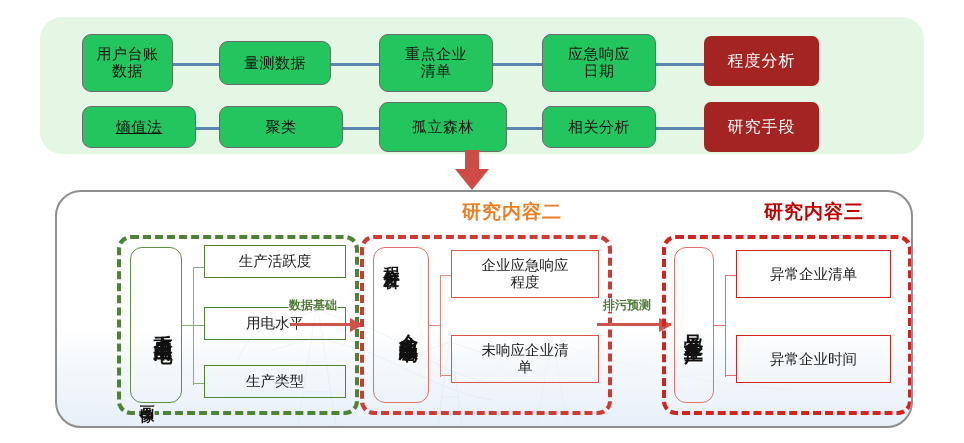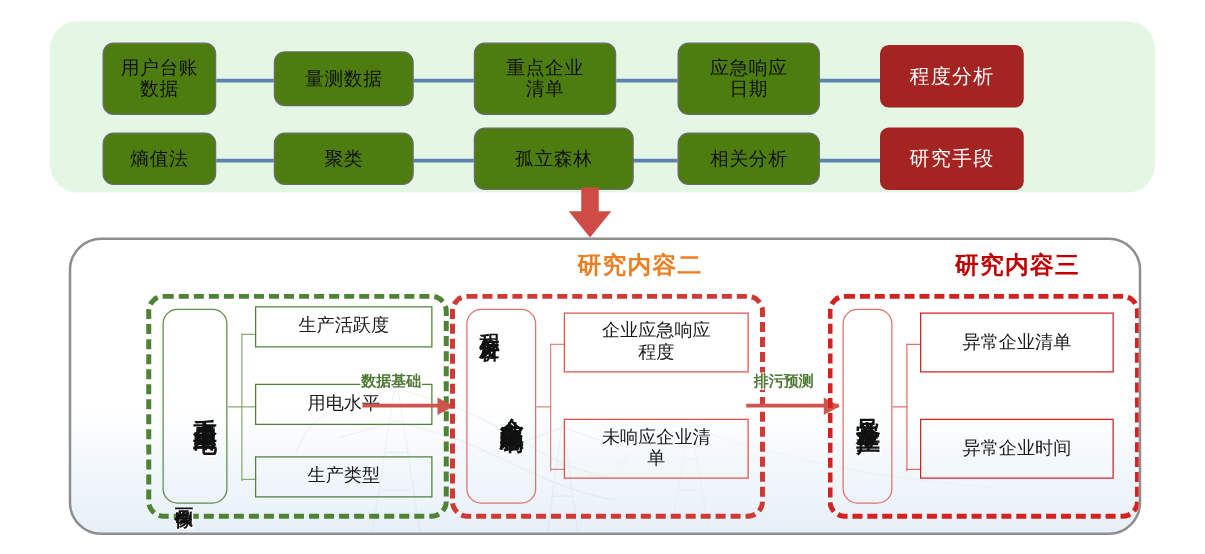--- a/index.html
+++ b/index.html
@@ -13,21 +13,21 @@
   #root{position:absolute;left:0;top:0;width:964px;height:443px;}
 
   
   .top-panel{
     position:absolute;left:40px;top:17px;width:884px;height:137px;
     background:#e4f7e4;border-radius:22px;
   }
 
   .node{
     position:absolute;
-    background:#4d7c0f;
+    background:#22c55e;
     border:1.4px solid #6b6b6b;
     border-radius:9px;
     display:flex;align-items:center;justify-content:center;
     text-align:center;
     color:#111;
     font-size:15px;
     line-height:1.12;
     letter-spacing:0.5px;
     box-sizing:border-box;
   }
@@ -162,24 +162,24 @@
     </div>
     <div class="node-red" style="left:664px;top:19px;width:115px;height:50px;">
       <span>程度分析</span>
     </div>
 
     <div class="conn" style="left:133px;top:110px;width:46px;"></div>
     <div class="conn" style="left:291px;top:110px;width:48px;"></div>
     <div class="conn" style="left:453px;top:110px;width:49px;"></div>
     <div class="conn" style="left:616px;top:110px;width:48px;"></div>
 
-    <div class="node" style="left:42px;top:89px;width:91px;height:42px;">
+    <div class="node" style="left:42px;top:89px;width:114px;height:42px;text-decoration:underline;">
       <span style="white-space:pre-line;">熵值法</span>
     </div>
-    <div class="node" style="left:179px;top:89px;width:112px;height:42px;">
+    <div class="node" style="left:179px;top:89px;width:124px;height:42px;">
       <span style="white-space:pre-line;">聚类</span>
     </div>
     <div class="node" style="left:339px;top:85px;width:128px;height:50px;">
       <span style="white-space:pre-line;">孤立森林</span>
     </div>
     <div class="node" style="left:502px;top:89px;width:114px;height:42px;">
       <span style="white-space:pre-line;">相关分析</span>
     </div>
     <div class="node-red" style="left:664px;top:85px;width:115px;height:50px;">
       <span>研究手段</span>

